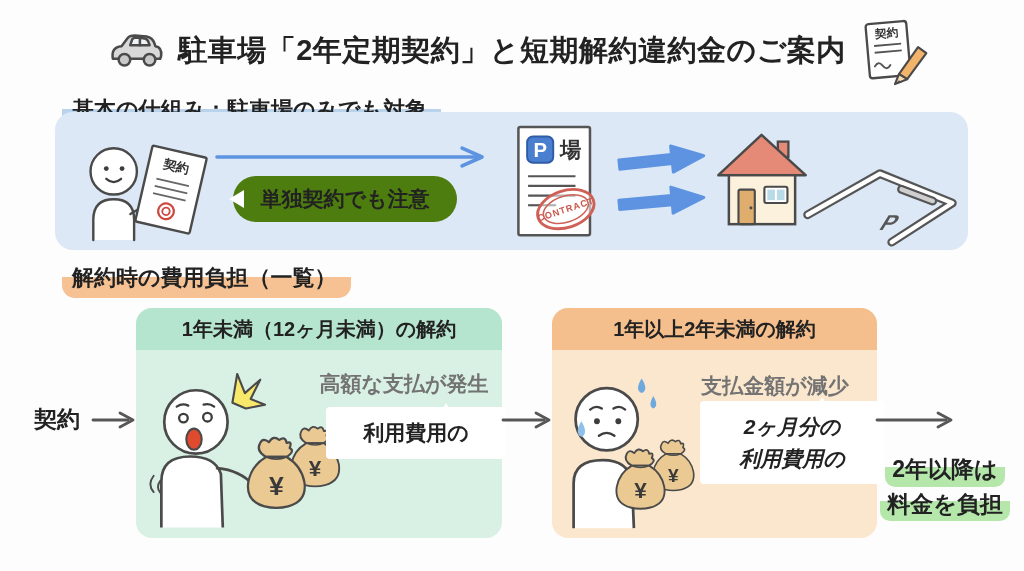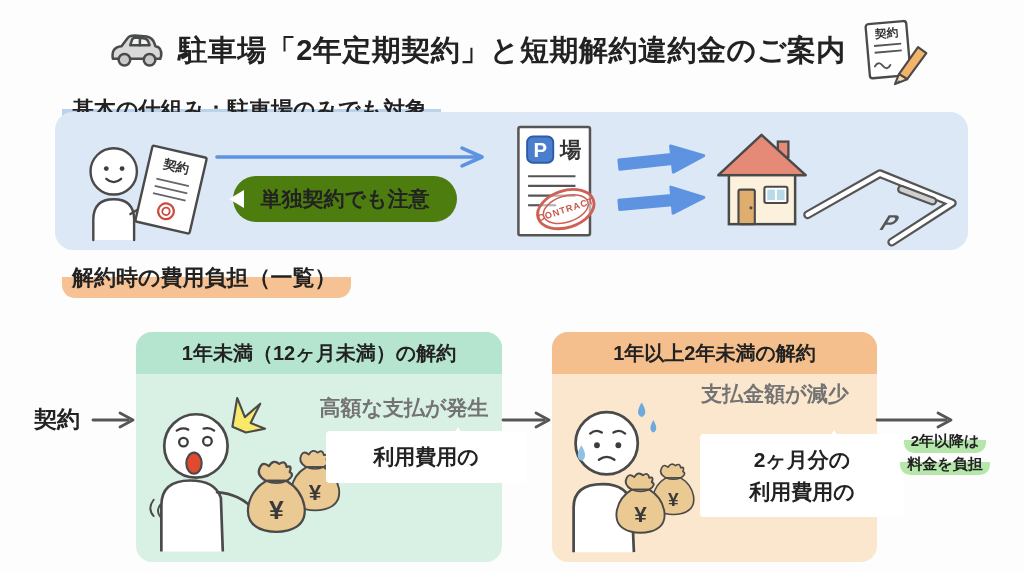--- a/index.html
+++ b/index.html
@@ -35,40 +35,40 @@
     background:var(--panel-blue,#dce8f6);border-radius:18px;}
   .panel-item{position:absolute;}
   .speech{position:absolute;left:178px;top:64px;width:224px;height:46px;background:#4d7c0f;
     border-radius:23px;display:flex;align-items:center;justify-content:center;
     font-size:21px;font-weight:800;color:#222;}
   .speech::before{content:"";position:absolute;left:-13px;top:14px;
     border:9px solid transparent;border-right:15px solid #fff;}
 
   
   .start-label{position:absolute;left:34px;top:404px;font-size:23px;font-weight:800;color:#222;}
-  .result{position:absolute;left:870px;top:430px;width:150px;text-align:center;
-    font-size:15px;font-weight:800;color:#222;line-height:1.5;}
-
-  
-  .card{position:absolute;top:308px;height:230px;border-radius:16px;margin-top:24px;}
+  .result{position:absolute;left:870px;top:452px;width:150px;text-align:center;
+    font-size:23px;font-weight:800;color:#222;line-height:1.5;}
+
+  
+  .card{position:absolute;top:308px;height:230px;border-radius:16px;}
   .card-green{left:136px;width:366px;background:var(--card-green-bg,#d9f0e4);}
   .card-orange{left:552px;width:325px;background:var(--card-orange-bg,#fbe7cd);}
   .card-header{height:42px;border-radius:16px 16px 0 0;display:flex;align-items:center;
     justify-content:center;font-size:20px;font-weight:800;color:#222;}
   .ch-green{background:var(--card-green-header,#b6e5cf);}
   .ch-orange{background:var(--card-orange-header,#f4bf8c);}
   .statement{position:absolute;font-size:21px;font-weight:800;color:#737373;text-align:center;}
   .st1{left:172px;top:62px;width:192px;}
-  .st2{left:128px;top:48px;width:190px;text-align:center;}
+  .st2{left:128px;top:64px;width:190px;text-align:center;}
   .bubble{position:absolute;background:#fff;border-radius:4px;text-align:center;
-    font-size:21px;font-weight:800;color:#222;line-height:1.5;padding:10px 18px;}
+    font-size:21px;font-weight:800;color:#222;line-height:1.5;padding:10px 8px;}
   .bubble::before{content:"";position:absolute;top:-12px;left:62%;
     border:8px solid transparent;border-bottom:13px solid #fff;}
   .b1{left:190px;top:99px;width:164px;}
-  .b2{left:148px;top:102px;width:168px;}
+  .b2{left:148px;top:93px;width:168px;font-style:italic;}
   .card-illu{position:absolute;}
 </style>
 </head>
 <body>
 
 <div class="frame">
 
   <svg width="0" height="0" style="position:absolute">
     <defs>
       <g id="moneybag">

